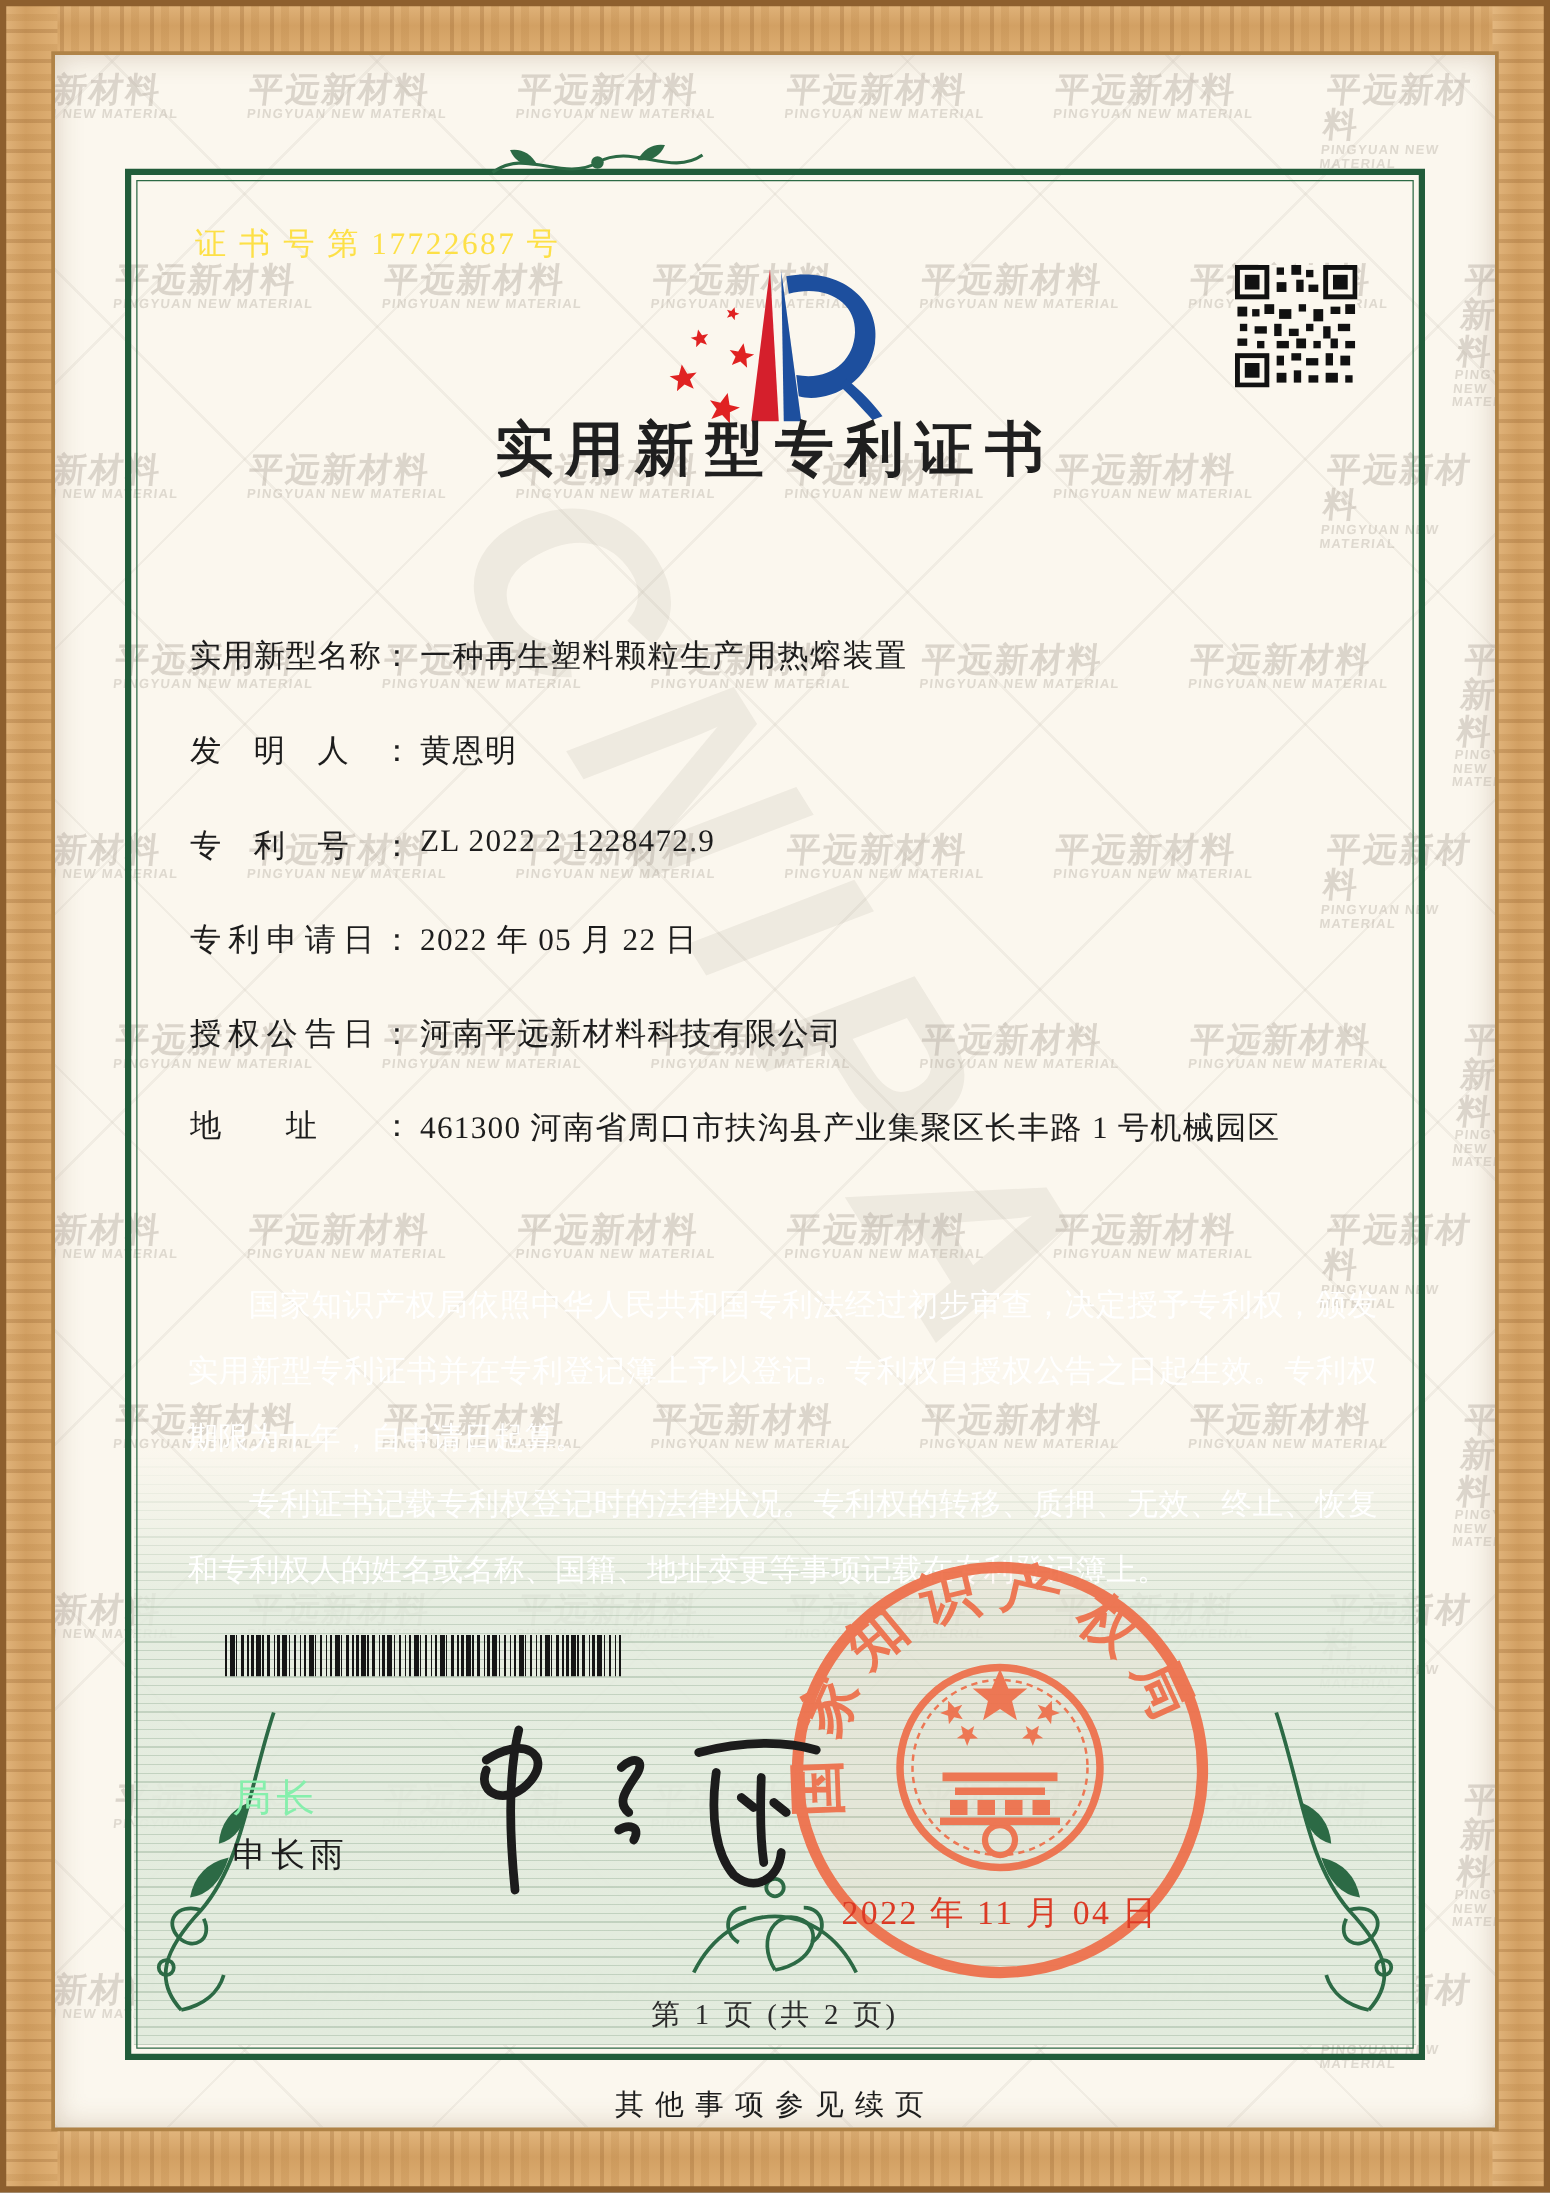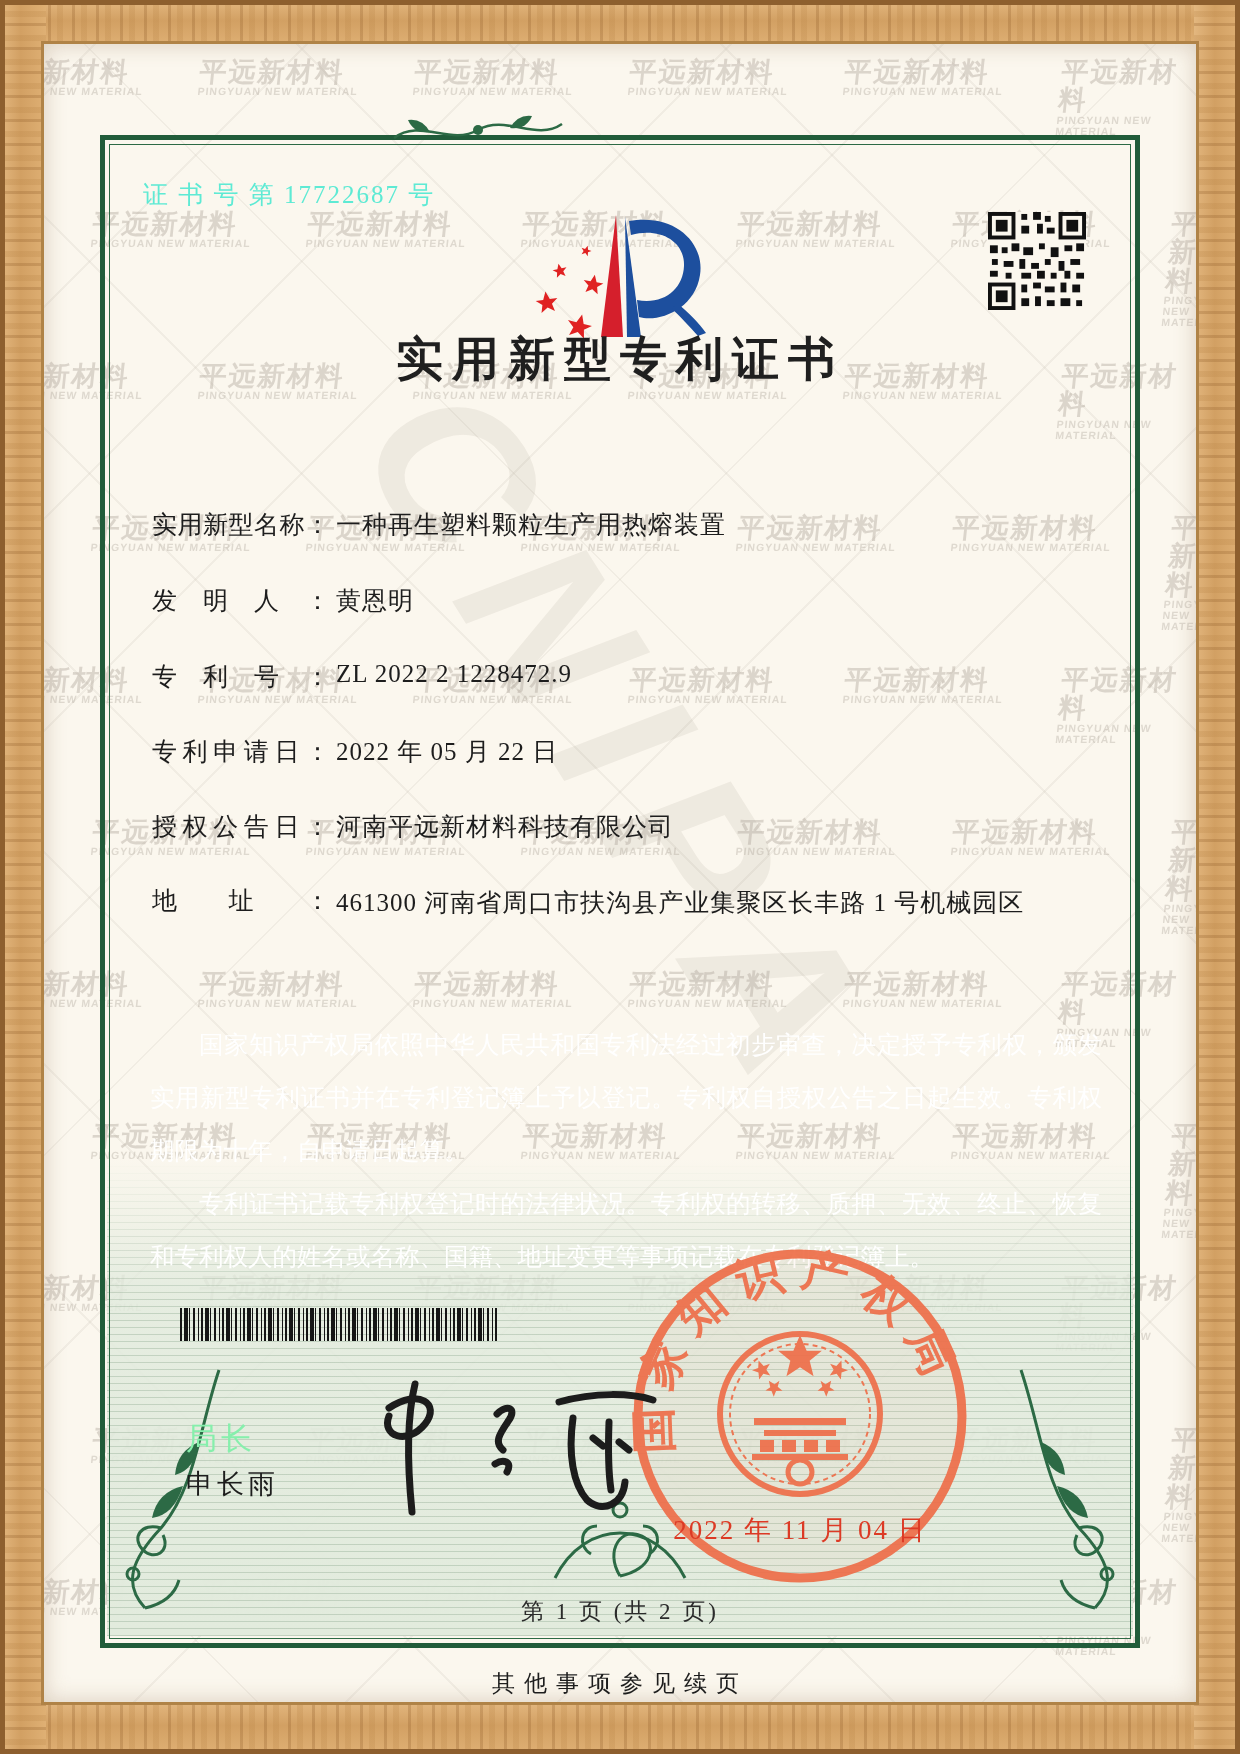--- a/index.html
+++ b/index.html
@@ -42,21 +42,21 @@
   #cert-border::before{content:"";position:absolute;inset:4px;border:1px solid #2c6a45;}
   
   #guilloche{position:absolute;left:107px;top:1158px;width:1026px;height:478px;z-index:1;
       background:linear-gradient(to bottom, rgba(226,235,222,0) 0px, rgba(226,235,222,.85) 130px, #e2ebdd 100%);}
   #guilloche .lines{position:absolute;inset:0;
       background:repeating-linear-gradient(0deg, rgba(140,168,142,.38) 0 1px, rgba(0,0,0,0) 1px 7px);
       -webkit-mask-image:linear-gradient(to bottom, transparent 0, #000 150px);
       mask-image:linear-gradient(to bottom, transparent 0, #000 150px);}
   
   .abs{position:absolute;z-index:4;}
-  #cert-number{left:143px;top:178px;font-size:25px;letter-spacing:2px;color:#5eead4;}
+  #cert-number{left:156px;top:178px;font-size:25px;letter-spacing:2px;color:#fde047;}
   #qr-code{left:988px;top:212px;}
   #cnipa-logo{left:533px;top:205px;}
   #certificate-title{left:0;top:328px;width:1240px;text-align:center;font-size:47px;
       font-weight:bold;letter-spacing:9px;color:#1f1f1f;}
   .field-row{left:152px;font-size:25px;color:#1d1d1d;white-space:nowrap;}
   .field-row .lab{display:inline-block;width:178px;text-align:justify;text-align-last:justify;vertical-align:top;}
   .field-row .val{margin-left:6px;letter-spacing:1px;}
   #row-address .val{display:inline-block;width:724px;white-space:normal;line-height:37px;vertical-align:top;}
   #row-grant .pair2{position:absolute;left:488px;top:0;white-space:nowrap;}
   #row-grant .lab2{display:inline-block;width:158px;text-align:justify;text-align-last:justify;}

